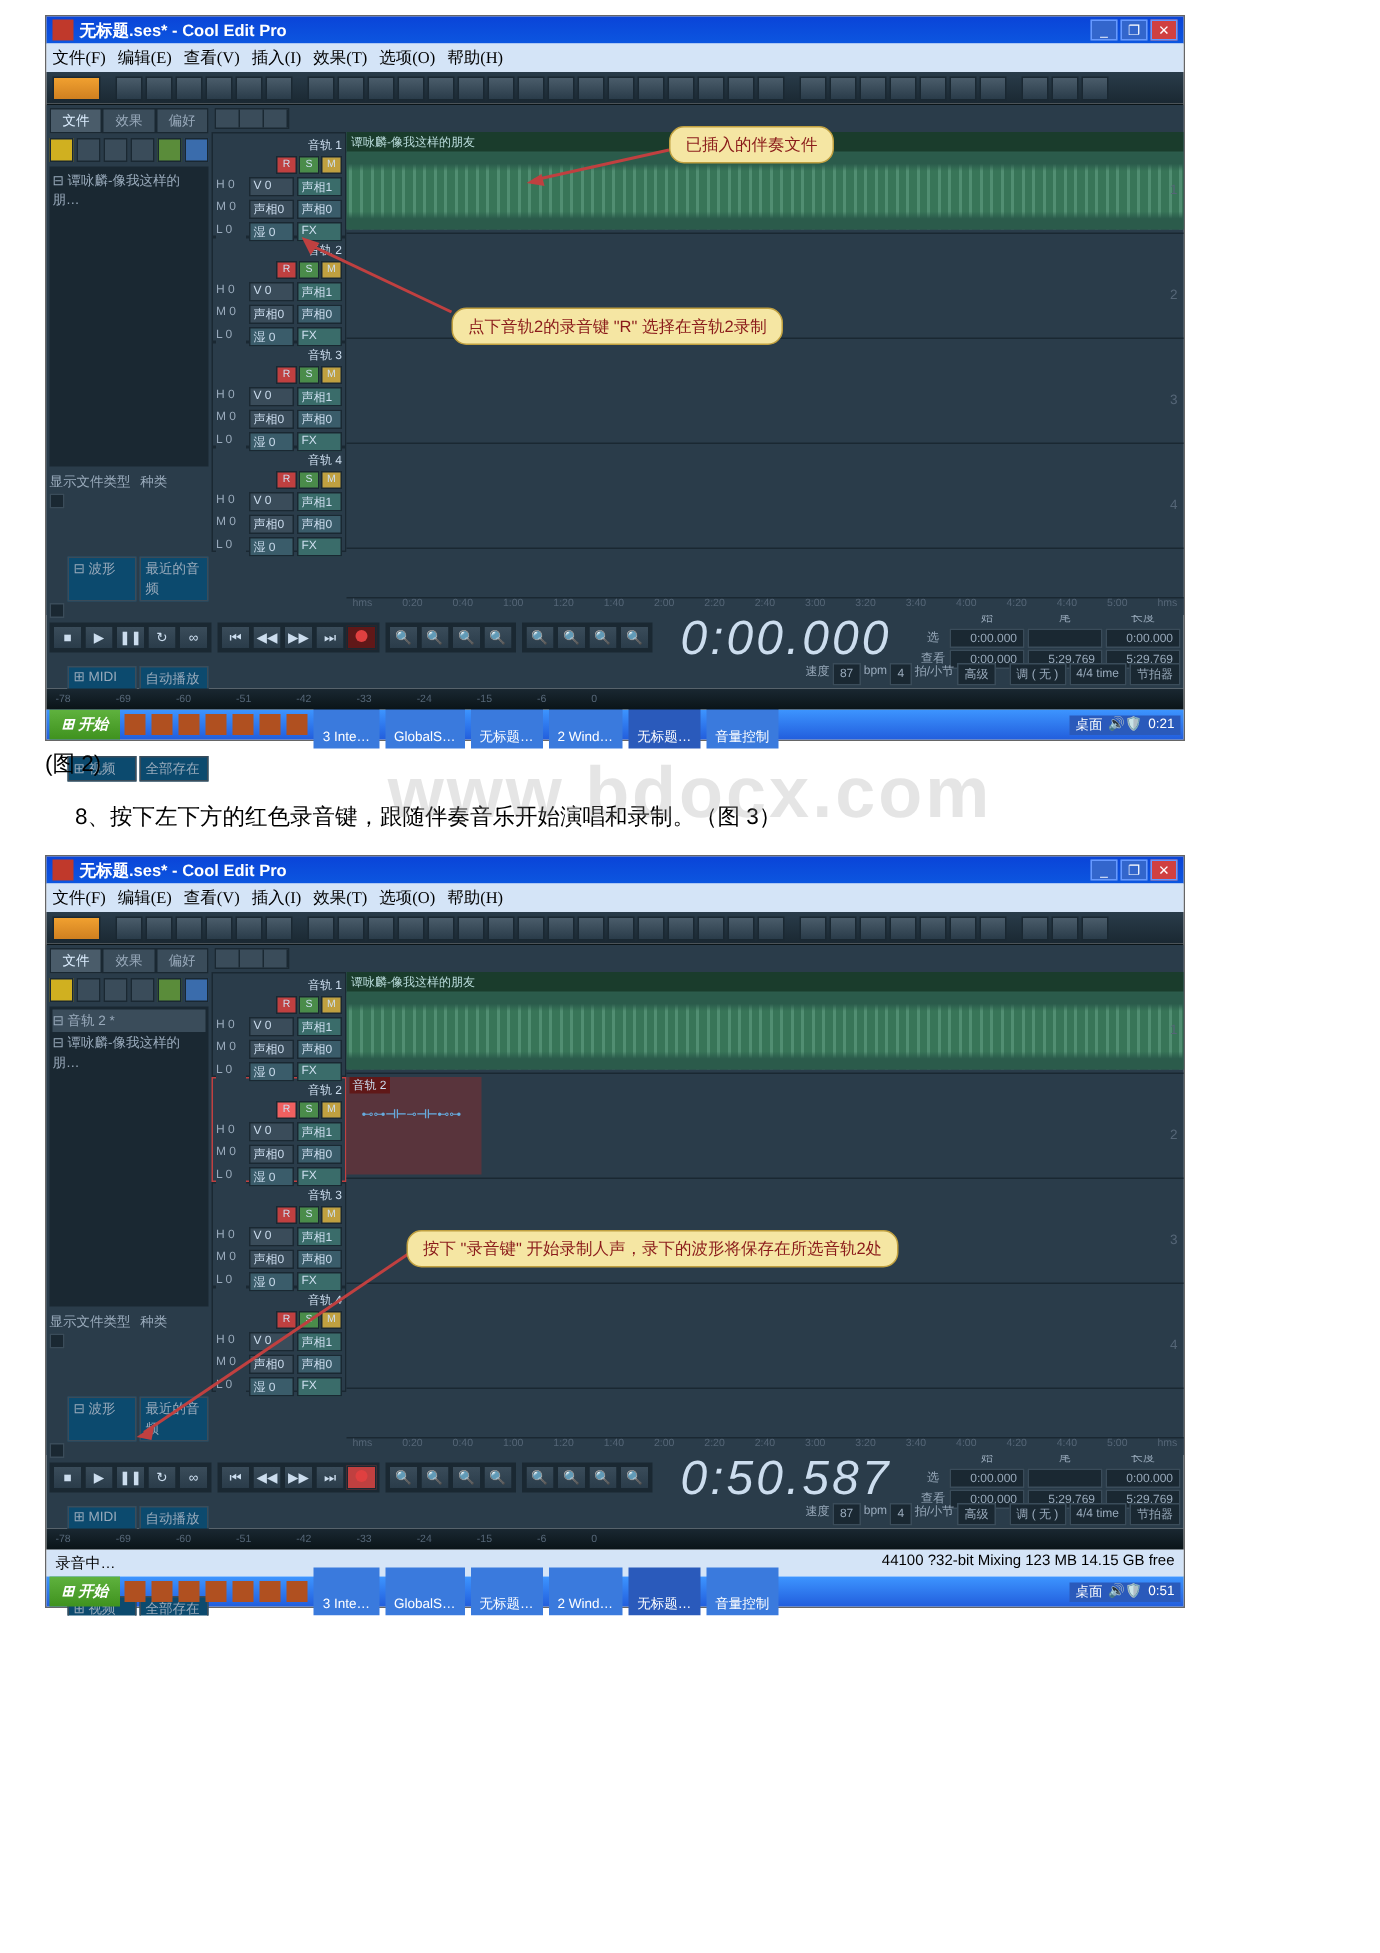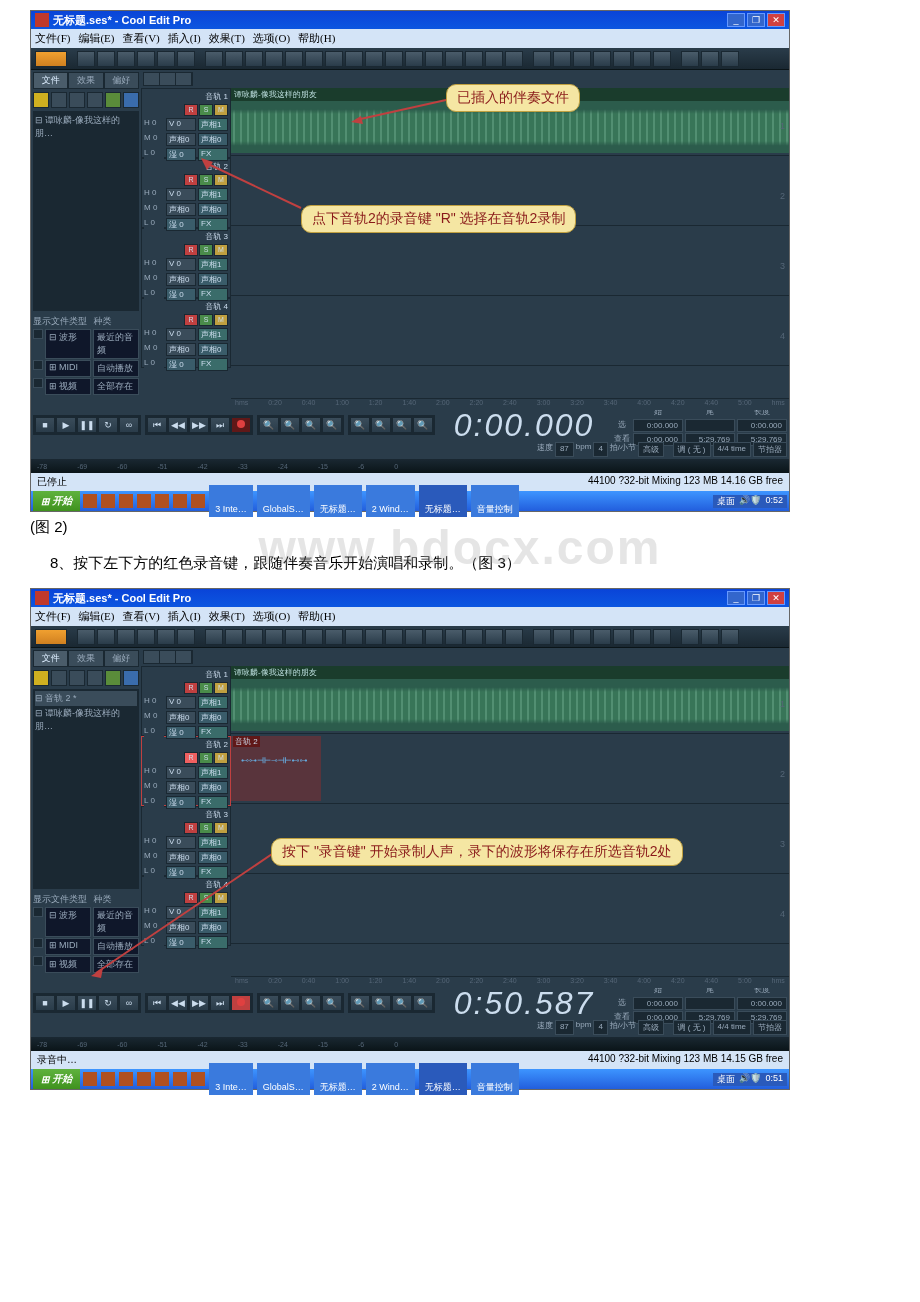--- a/index.html
+++ b/index.html
@@ -26,21 +26,21 @@
     .side-icons { display: flex; gap: 2px; margin: 3px 0; }
     .side-ic { width: 18px; height: 16px; background: #3a4c5a; border: 1px solid #1a2832; }
     .side-ic.g { background: #5a8c3a; }
     .side-ic.y { background: #d0b020; }
     .side-ic.b { background: #3a6cac; }
     .filelist { background: #1a2832; height: 200px; color: #9ab; font-size: 9px; padding: 2px; }
     .filelist div { padding: 1px 0; }
     .filelist .sel { background: #3a4c5a; }
     .side-bottom { font-size: 9px; color: #9ab; margin-top: 4px; }
     .sb-row { display: flex; gap: 2px; margin: 1px 0; }
-    .sb-cell { background: #0f172a; border: 1px solid #3a4c5a; padding: 1px 3px; flex: 1; }
+    .sb-cell { background: #0c4a6e; border: 1px solid #3a4c5a; padding: 1px 3px; flex: 1; margin-top: 42px; }
     .sb-chk { width: 10px; height: 10px; background: #1a2832; border: 1px solid #3a4c5a; }
     .tracks-panel { flex: 1; display: flex; }
     .track-headers { width: 90px; background: #2a3c4a; }
     .track-header { height: 70px; background: #2a3c4a; border: 1px solid #1a2832; padding: 2px; font-size: 8px; color: #9ab; }
     .th-title { color: #cde; margin-bottom: 2px; text-align: right; }
     .th-btns { display: flex; gap: 1px; justify-content: flex-end; }
     .th-btn { width: 14px; height: 12px; background: #3a4c5a; border: 1px solid #1a2832; font-size: 7px; text-align: center; line-height: 10px; color: #cde; }
     .th-btn.r { background: #c04040; }
     .th-btn.g { background: #4a8c4a; }
     .th-btn.y { background: #c0a040; }
@@ -53,21 +53,21 @@
     .track-lane { height: 70px; border-bottom: 1px solid #1a2832; position: relative; }
     .track-lane .num { position: absolute; right: 4px; top: 50%; font-size: 9px; color: #567; }
     .wave-clip { position: absolute; left: 0; right: 0; top: 2px; bottom: 2px; background: #2c5c4c; overflow: hidden; }
     .wave-clip .clip-name { font-size: 8px; color: #bdd; background: #1a3c2c; padding: 1px 3px; }
     .wave-shape { position: absolute; left: 0; right: 0; top: 14px; bottom: 0; background: repeating-linear-gradient(90deg, #3c7c5c 0 2px, #5c9c7c 2px 4px, #3c7c5c 4px 7px); opacity: 0.8; }
     .wave-shape::before, .wave-shape::after { content: ""; position: absolute; left: 0; right: 0; height: 48%; }
     .wave-shape::before { top: 0; background: linear-gradient(180deg, #2c5c4c 30%, transparent 50%); }
     .wave-shape::after { bottom: 0; background: linear-gradient(0deg, #2c5c4c 30%, transparent 50%); }
     .rec-region { position: absolute; left: 0; width: 90px; top: 2px; bottom: 2px; background: rgba(160,40,40,0.4); }
     .rec-wave { position: absolute; left: 10px; width: 70px; top: 30%; height: 40%; color: #6ad; font-size: 8px; }
-    .annot { position: absolute; background: #f5e6a3; color: #8a1a1a; font-size: 14px; padding: 4px 10px; border-radius: 10px; border: 1px solid #c0a040; white-space: nowrap; z-index: 5; }
+    .annot { position: absolute; background: #f5e6a3; color: #8a1a1a; font-size: 11px; padding: 4px 10px; border-radius: 10px; border: 1px solid #c0a040; white-space: nowrap; z-index: 5; }
     .arrow-svg { position: absolute; z-index: 4; pointer-events: none; }
     .ruler { height: 12px; background: #2a3c4a; font-size: 7px; color: #567; display: flex; justify-content: space-between; padding: 0 4px; border-top: 1px solid #1a2832; }
     .transport { background: #2a3c4a; height: 30px; display: flex; align-items: center; padding: 2px; gap: 4px; }
     .tp-group { display: flex; gap: 1px; background: #1a2832; padding: 2px; }
     .tp-btn { width: 20px; height: 16px; background: linear-gradient(#3a4c5a, #2a3c4a); border: 1px solid #1a2832; color: #cde; font-size: 9px; text-align: center; line-height: 14px; }
     .tp-btn.rec { background: #601818; }
     .tp-rec-dot { width: 8px; height: 8px; background: #e04040; border-radius: 50%; display: inline-block; }
     .time-display { flex: 1; text-align: center; font-family: "Arial", monospace; font-size: 32px; color: #cde; font-style: italic; letter-spacing: 2px; }
     .tp-right { display: flex; flex-direction: column; gap: 1px; font-size: 8px; color: #9ab; }
     .tp-r-row { display: flex; gap: 2px; }
@@ -409,43 +409,39 @@
         <span>-69</span>
         <span>-60</span>
         <span>-51</span>
         <span>-42</span>
         <span>-33</span>
         <span>-24</span>
         <span>-15</span>
         <span>-6</span>
         <span>0</span>
   </div>
-  <div class="status-bar">
-    <span>已停止</span>
-    <span>44100 ?32-bit Mixing      123 MB      14.16 GB free</span>
-  </div>
   <div class="taskbar">
     <div class="start-btn"><span>⊞</span>&nbsp;<span>开始</span></div>
     <span class="task-ic"></span>
         <span class="task-ic"></span>
         <span class="task-ic"></span>
         <span class="task-ic"></span>
         <span class="task-ic"></span>
         <span class="task-ic"></span>
         <span class="task-ic"></span>
     <span class="task-item">3 Inte…</span>
     <span class="task-item">GlobalS…</span>
     <span class="task-item">无标题…</span>
     <span class="task-item">2 Wind…</span>
     <span class="task-item active">无标题…</span>
     <span class="task-item">音量控制</span>
     <div class="tray">
           <span>桌面</span> 
           <span>🔊🛡️</span> 
-          <span>0:52</span>
+          <span>0:21</span>
         </div>
   </div>
 </div>
 
 <div class="watermark">
   <div class="caption">(图 2)</div>
   <div class="body-text">8、按下左下方的红色录音键，跟随伴奏音乐开始演唱和录制。（图 3）</div>
   <div class="watermark-txt">www.bdocx.com</div>
 </div>
 

